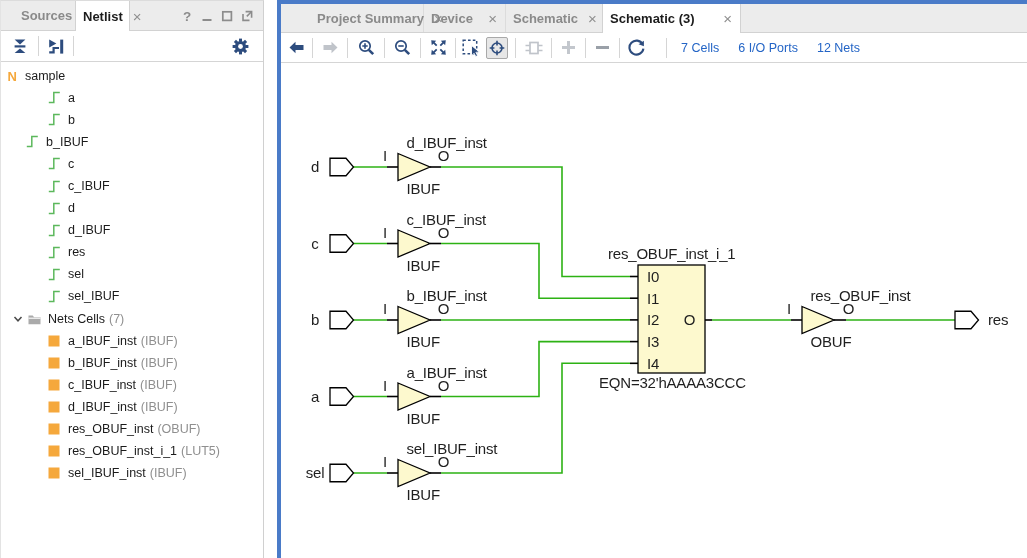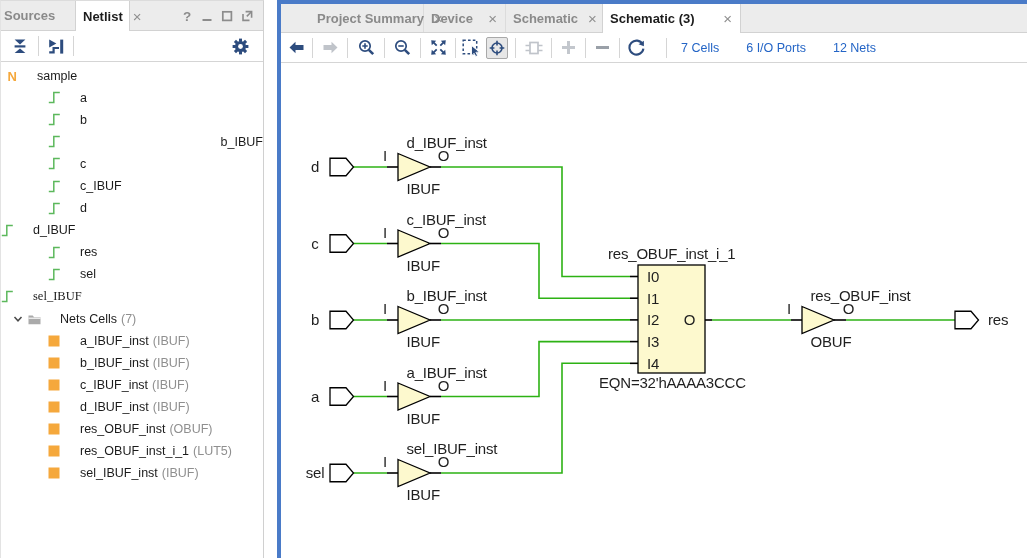--- a/index.html
+++ b/index.html
@@ -9,50 +9,50 @@
 
   
   #left-panel { position:absolute; left:0; top:0; width:264px; height:558px;
     background:#fff; border-top:1px solid #dcdcdc; border-left:1px solid #e3e3e3;
     border-right:1px solid #d0d0d0; }
   .tabbar { height:30px; background:#ececec; border-bottom:1px solid #d2d2d2;
     display:flex; align-items:stretch; position:relative; }
   .tab { display:flex; align-items:center; padding:0 8px 0 7px; font-size:13px;
     font-weight:bold; color:#8a8a8a; position:relative; }
   .tab .lbl { white-space:nowrap; }
-  #left-panel .tab:first-child { padding-left:3px; }
+  #left-panel .tab:first-child { padding-left:20px; }
   .tab.active { background:#fff; color:#1c1c1c; margin-bottom:-1px;
     border-left:1px solid #d2d2d2; border-right:1px solid #d2d2d2; }
   .tab.active:first-child { border-left:none; }
   .tab .close { margin-left:auto; color:#8f8f8f; font-size:15px; font-weight:normal;
     line-height:1; padding-left:10px; }
   .winicons { margin-left:auto; display:flex; align-items:center; gap:0; padding-right:6px; }
   .winicon { width:20px; height:22px; display:flex; align-items:center; justify-content:center; }
 
   .toolbar { height:31px; background:#fff; border-bottom:1px solid #d5d5d5;
     display:flex; align-items:center; }
   .tbtn { height:26px; display:flex; align-items:center; justify-content:center; }
   .tsep { width:1px; height:20px; background:#d5d5d5; flex:0 0 1px; }
 
   
   #tree { padding-top:2.5px; }
   .trow { height:22.1px; display:flex; align-items:center; font-size:12.5px;
     color:#1b1b1b; white-space:nowrap; }
   .trow .twisty { width:10px; display:flex; justify-content:center; }
   .trow .ticon { display:flex; align-items:center; justify-content:center; }
-  .trow .tlabel { margin-left:12px; }
+  .trow .tlabel { margin-left:0; }
   .trow .tcount { color:#8f8f8f; margin-left:4px; }
 
   
   #right-panel { position:absolute; left:277px; top:0; width:750px; height:558px;
     background:#fff; border-left:4px solid #4a7bc8; border-top:4px solid #4a7bc8; }
   #right-panel .tabbar { height:29px; }
   #right-panel .tab { font-size:13px; }
   #rtoolbar { height:30px; }
-  .stats { display:flex; align-items:center; gap:8px; margin-left:14px; }
+  .stats { display:flex; align-items:center; gap:0; margin-left:14px; }
   .stat-link { color:#2465c6; font-size:12.5px; margin-right:19px; white-space:nowrap; }
 
   #canvas { position:absolute; left:0; top:59px; width:746px; height:495px;
     background:#fff; overflow:hidden; }
   #schsvg { position:absolute; left:0; top:0; }
   #schsvg text { font-family:"Liberation Sans", sans-serif; fill:#1f1f1f; letter-spacing:-0.2px; }
 </style>
 </head>
 <body>
 
@@ -151,21 +151,21 @@
           <span class="tlabel">a</span>
         </div>
         <div class="trow" style="padding-left: 47px;">
           <span class="ticon">
             <svg width="13" height="13" style="margin-right:7px">
               <path d="M0.8,11.5 h5 v-10 h6" fill="none" stroke="#5cb85c" stroke-width="1.5"></path>
             </svg>
           </span>
           <span class="tlabel">b</span>
         </div>
-        <div class="trow" style="padding-left: 47px; justify-content: space-between;">
+        <div class="trow" style="padding-left: 25px;">
           <span class="ticon">
             <svg width="13" height="13" style="margin-right:7px">
               <path d="M0.8,11.5 h5 v-10 h6" fill="none" stroke="#5cb85c" stroke-width="1.5"></path>
             </svg>
           </span>
           <span class="tlabel">b_IBUF</span>
         </div>
         <div class="trow" style="padding-left: 47px;">
           <span class="ticon">
             <svg width="13" height="13" style="margin-right:7px">
@@ -183,21 +183,21 @@
           <span class="tlabel">c_IBUF</span>
         </div>
         <div class="trow" style="padding-left: 47px;">
           <span class="ticon">
             <svg width="13" height="13" style="margin-right:7px">
               <path d="M0.8,11.5 h5 v-10 h6" fill="none" stroke="#5cb85c" stroke-width="1.5"></path>
             </svg>
           </span>
           <span class="tlabel">d</span>
         </div>
-        <div class="trow" style="">
+        <div class="trow" style="padding-left: 47px;">
           <span class="ticon">
             <svg width="13" height="13" style="margin-right:7px">
               <path d="M0.8,11.5 h5 v-10 h6" fill="none" stroke="#5cb85c" stroke-width="1.5"></path>
             </svg>
           </span>
           <span class="tlabel">d_IBUF</span>
         </div>
         <div class="trow" style="padding-left: 47px;">
           <span class="ticon">
             <svg width="13" height="13" style="margin-right:7px">
@@ -207,21 +207,21 @@
           <span class="tlabel">res</span>
         </div>
         <div class="trow" style="padding-left: 47px;">
           <span class="ticon">
             <svg width="13" height="13" style="margin-right:7px">
               <path d="M0.8,11.5 h5 v-10 h6" fill="none" stroke="#5cb85c" stroke-width="1.5"></path>
             </svg>
           </span>
           <span class="tlabel">sel</span>
         </div>
-        <div class="trow" style=" font-family: Liberation Serif, serif;">
+        <div class="trow" style="padding-left: 47px;">
           <span class="ticon">
             <svg width="13" height="13" style="margin-right:7px">
               <path d="M0.8,11.5 h5 v-10 h6" fill="none" stroke="#5cb85c" stroke-width="1.5"></path>
             </svg>
           </span>
           <span class="tlabel">sel_IBUF</span>
         </div>
         <div class="trow" style="padding-left: 12px;">
           <span class="twisty" style="margin-right: 5px;">
             <svg width="10" height="10">

